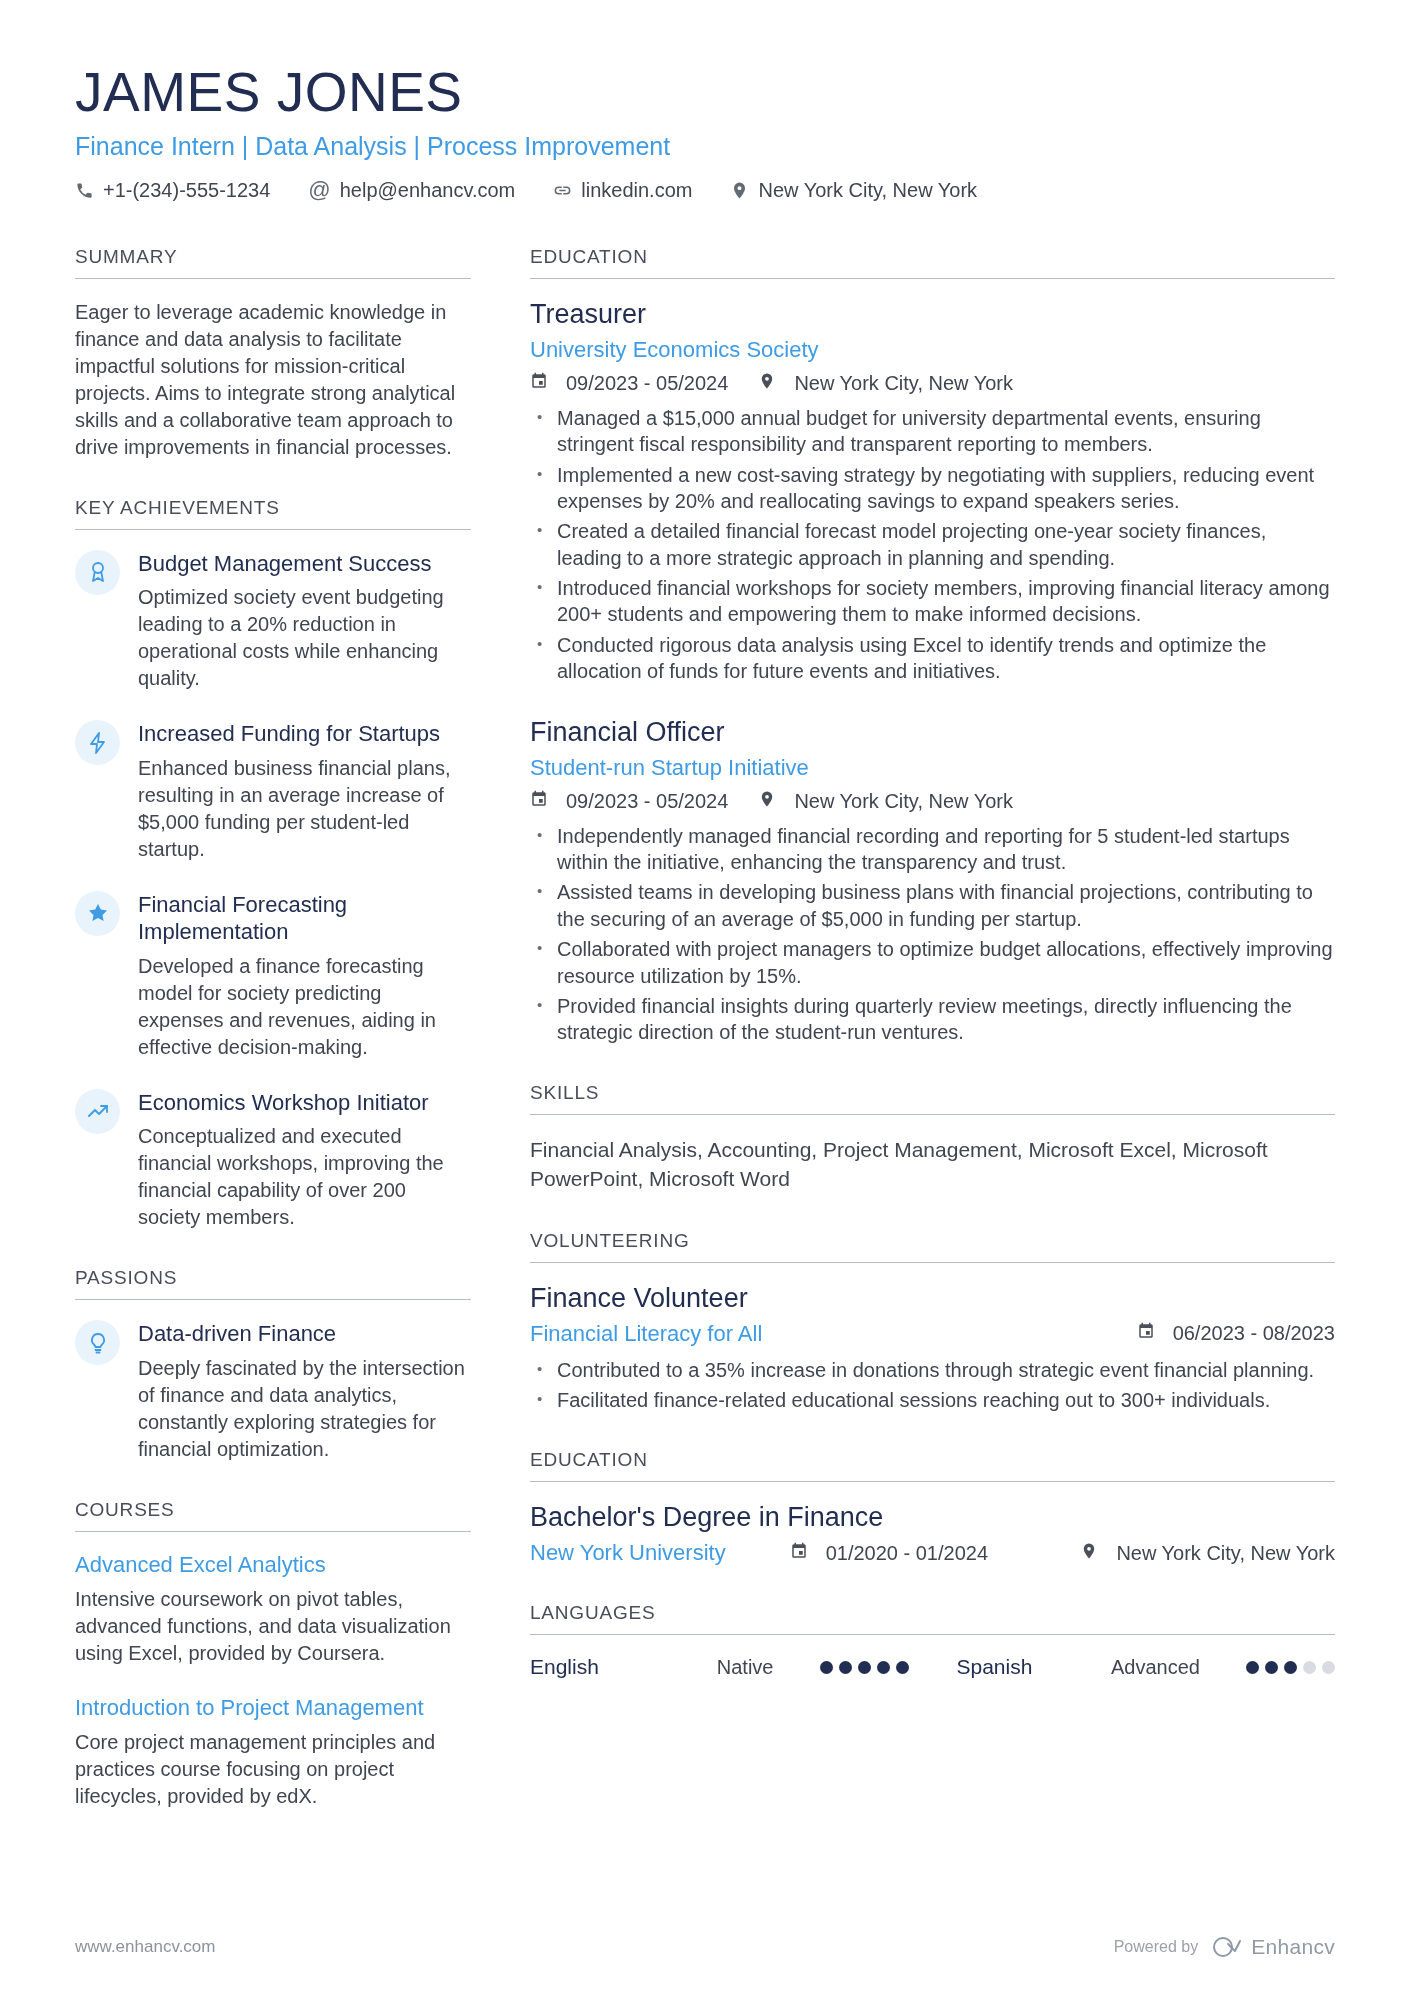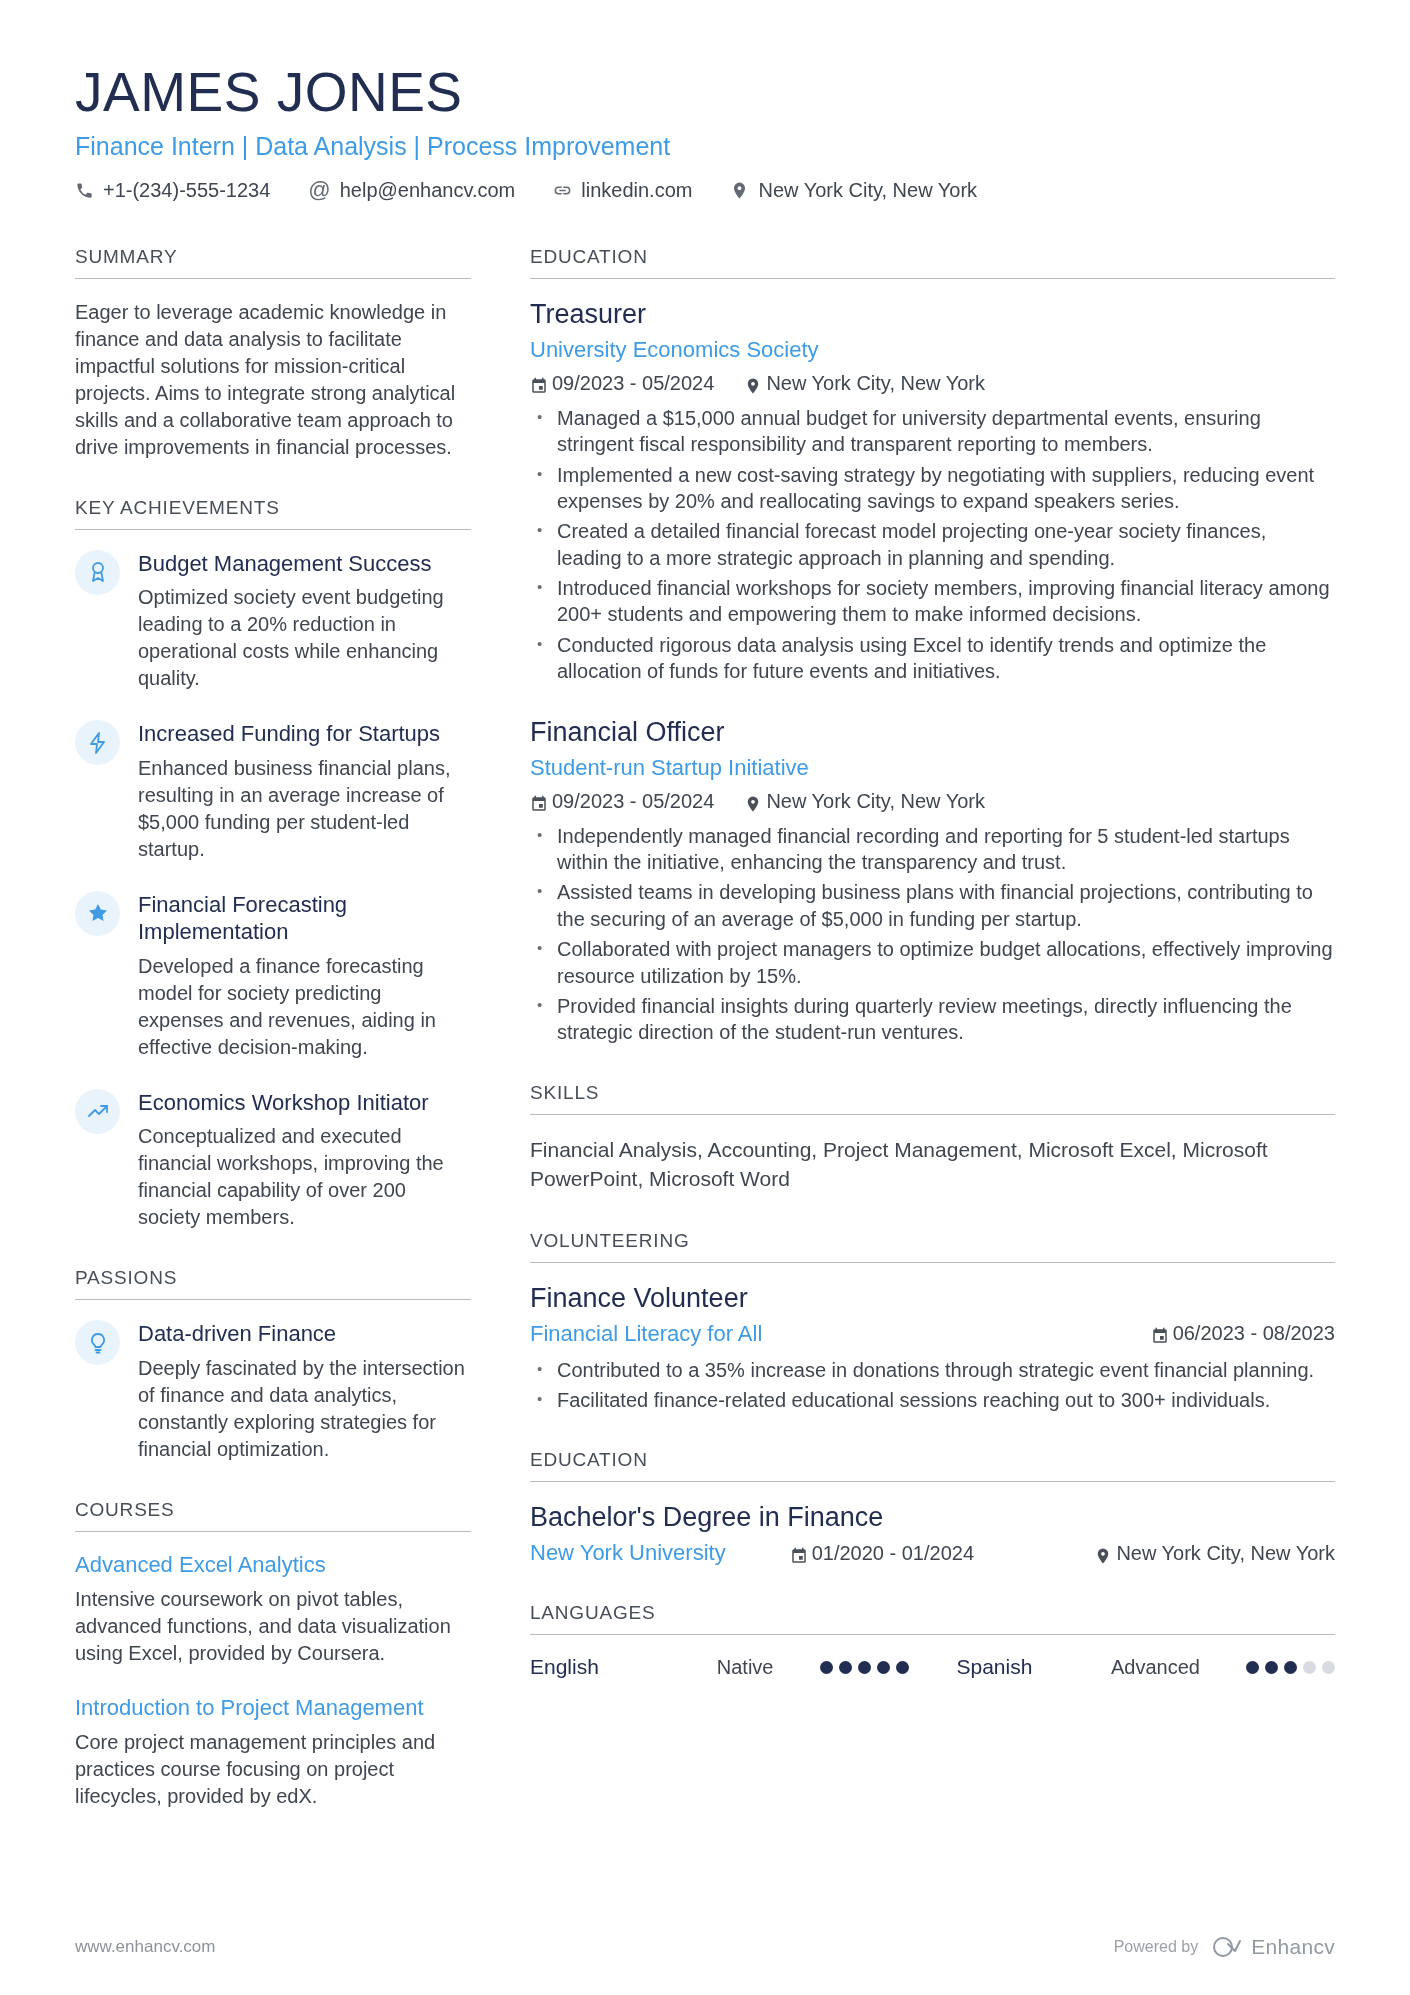--- a/index.html
+++ b/index.html
@@ -39,21 +39,21 @@
 
   
   .course{margin-bottom:28px;}
   .course h3{font-size:22px;font-weight:400;color:var(--accent);margin:0 0 8px;}
 
   
   .job{margin-bottom:32px;}
   .job h3,.block-title{font-size:27px;font-weight:400;color:var(--navy);margin:0 0 7px;}
   .company{font-size:22px;color:var(--accent);margin-bottom:9px;}
   .meta{display:flex;gap:30px;align-items:center;font-size:20px;color:var(--text);margin-bottom:10px;flex-wrap:wrap;}
-  .m{display:flex;gap:4px;align-items:flex-end;}
+  .m{display:flex;gap:18px;align-items:flex-start;}
   .m svg{width:18px;height:18px;color:#4a505a;flex:none;}
   ul.bullets{list-style:none;margin:0;padding:0;}
   .bullets li{position:relative;padding-left:27px;font-size:20px;line-height:1.32;color:var(--text);margin-bottom:4px;}
   .bullets li::before{content:"•";position:absolute;left:7px;top:2px;color:#6a7078;font-size:15px;}
 
   
   .skills-text{font-size:21px;line-height:1.4;color:var(--text);margin:0;}
 
   
   .vol-row,.edu-row{display:flex;align-items:center;margin-bottom:10px;flex-wrap:wrap;}

